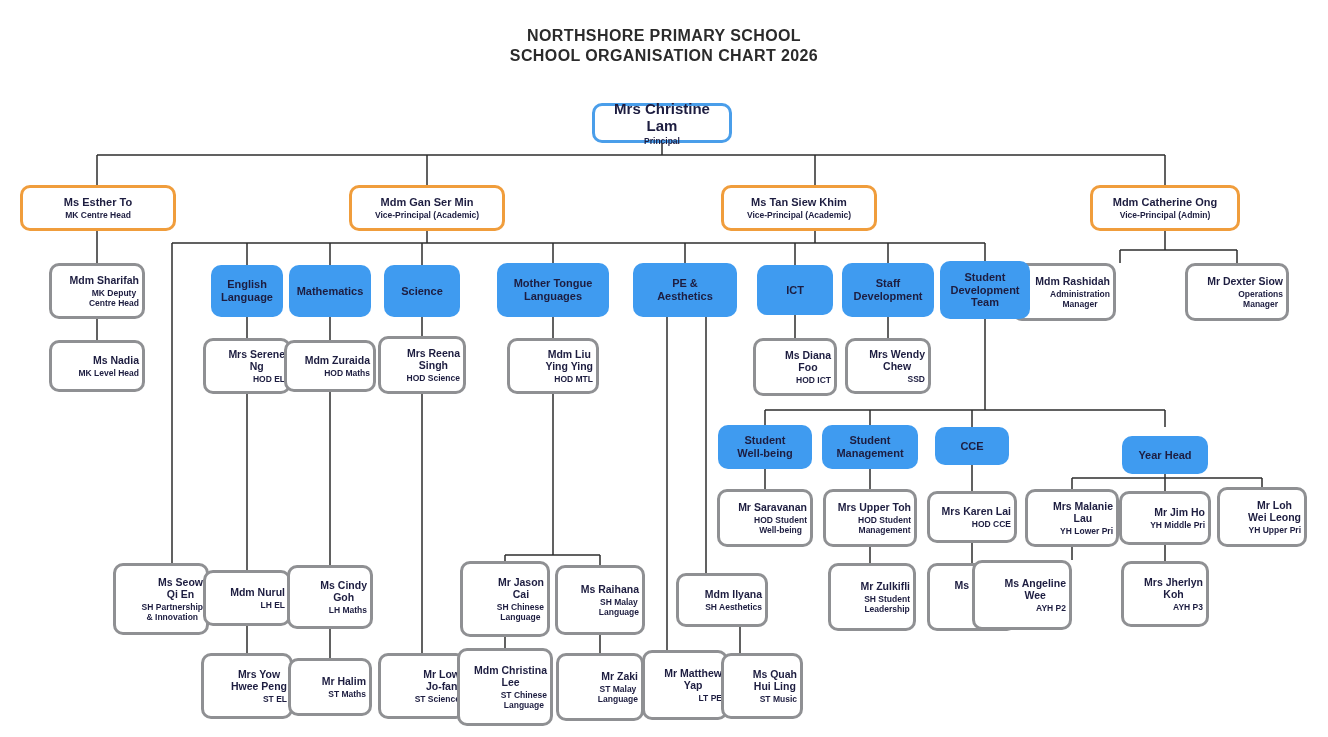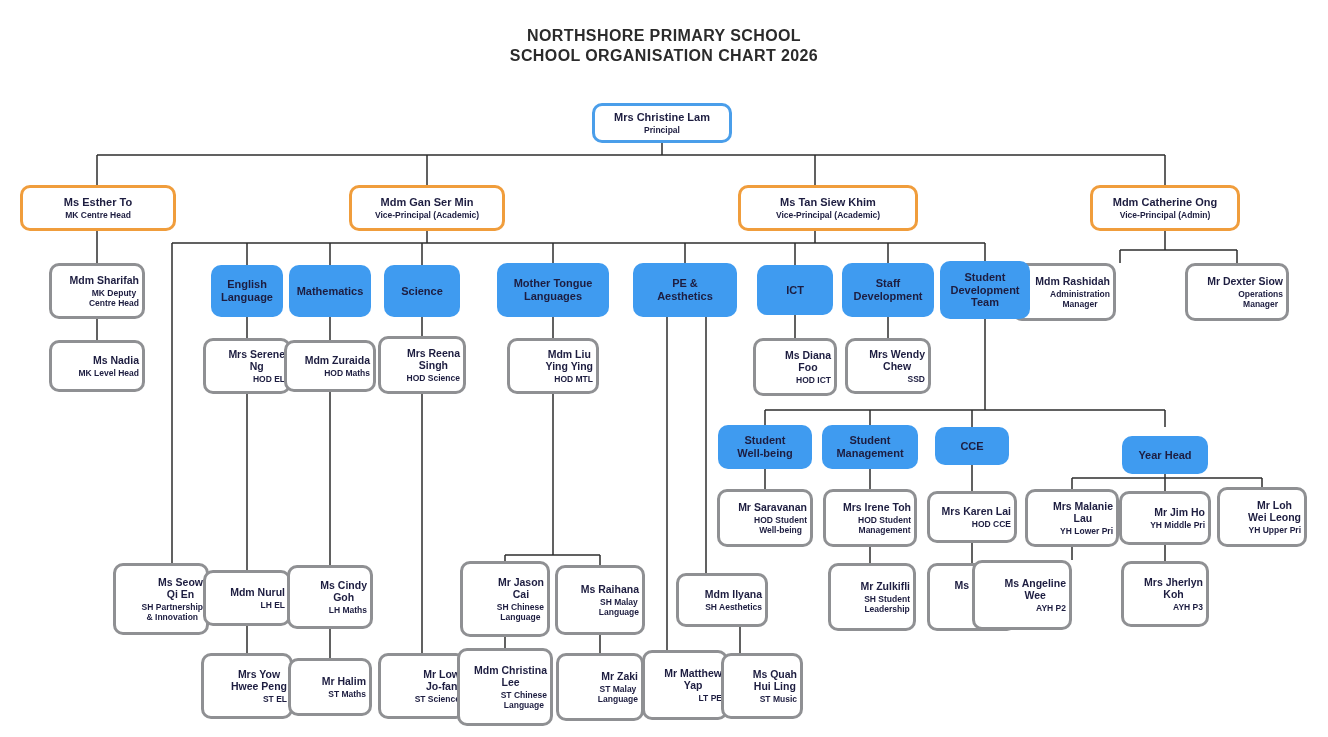--- a/index.html
+++ b/index.html
@@ -7,21 +7,21 @@
   .stage{position:relative;width:1328px;height:737px;background:var(--background,#fff);overflow:hidden;}
   .title{position:absolute;left:0;top:26px;width:1328px;text-align:center;font-weight:bold;
          font-size:16px;line-height:20px;letter-spacing:.4px;color:#2b2b2b;}
   svg.wires{position:absolute;left:0;top:0;}
   .node{position:absolute;box-sizing:border-box;background:#fff;border-radius:10px;
         display:flex;flex-direction:column;align-items:center;justify-content:center;
         text-align:center;padding:2px 3px;}
   .node .name{font-size:10.5px;font-weight:bold;line-height:1.16;color:var(--text,#1d1d40);white-space:pre-line;}
   .node .role{font-size:8.5px;font-weight:bold;line-height:1.18;color:var(--text,#1d1d40);white-space:pre-line;margin-top:2px;}
   .t-principal{border:3px solid var(--principal_border,#4a9eea);}
-  .t-principal .name{font-size:11px;}
+  .t-principal .name{font-size:15px;}
   .t-vp{border:3px solid var(--vp_border,#f09d3c);}
   .t-vp .name{font-size:11px;}
   .t-staff{border:3px solid var(--staff_border,#8f9093);align-items:flex-end;}
   .t-dept{background:var(--dept_fill,#3f9bf0);border:none;}
   .t-dept .name{font-size:11px;}
 </style>
 </head>
 <body>
 
 <div class="stage">
@@ -59,21 +59,21 @@
   </div>
 
   <div class="node t-vp" style="left:20px;top:185px;width:156px;height:46px">
     <span class="name">Ms Esther To</span>
     <span class="role">MK Centre Head</span>
   </div>
   <div class="node t-vp" style="left:349px;top:185px;width:156px;height:46px">
     <span class="name">Mdm Gan Ser Min</span>
     <span class="role">Vice-Principal (Academic)</span>
   </div>
-  <div class="node t-vp" style="left:738px;top:185px;width:180px;height:46px">
+  <div class="node t-vp" style="left:721px;top:185px;width:156px;height:46px">
     <span class="name">Ms Tan Siew Khim</span>
     <span class="role">Vice-Principal (Academic)</span>
   </div>
   <div class="node t-vp" style="left:1090px;top:185px;width:150px;height:46px">
     <span class="name">Mdm Catherine Ong</span>
     <span class="role">Vice-Principal (Admin)</span>
   </div>
 
   <div class="node t-staff" style="left:49px;top:263px;width:96px;height:56px">
     <span class="name">Mdm Sharifah</span>
@@ -171,21 +171,21 @@
   <div class="node t-dept" style="left:1122px;top:436px;width:86px;height:38px">
     <span class="name">Year Head</span>
   </div>
 
   <div class="node t-staff" style="left:717px;top:489px;width:96px;height:58px">
     <span class="name">Mr Saravanan</span>
     <span class="role">HOD Student
 Well-being</span>
   </div>
   <div class="node t-staff" style="left:823px;top:489px;width:94px;height:58px">
-    <span class="name">Mrs Irene Toh</span>
+    <span class="name">Mrs Upper Toh</span>
     <span class="role">HOD Student
 Management</span>
   </div>
   <div class="node t-staff" style="left:927px;top:491px;width:90px;height:52px">
     <span class="name">Mrs Karen Lai</span>
     <span class="role">HOD CCE</span>
   </div>
   <div class="node t-staff" style="left:1025px;top:489px;width:94px;height:58px">
     <span class="name">Mrs Malanie
 Lau</span>

